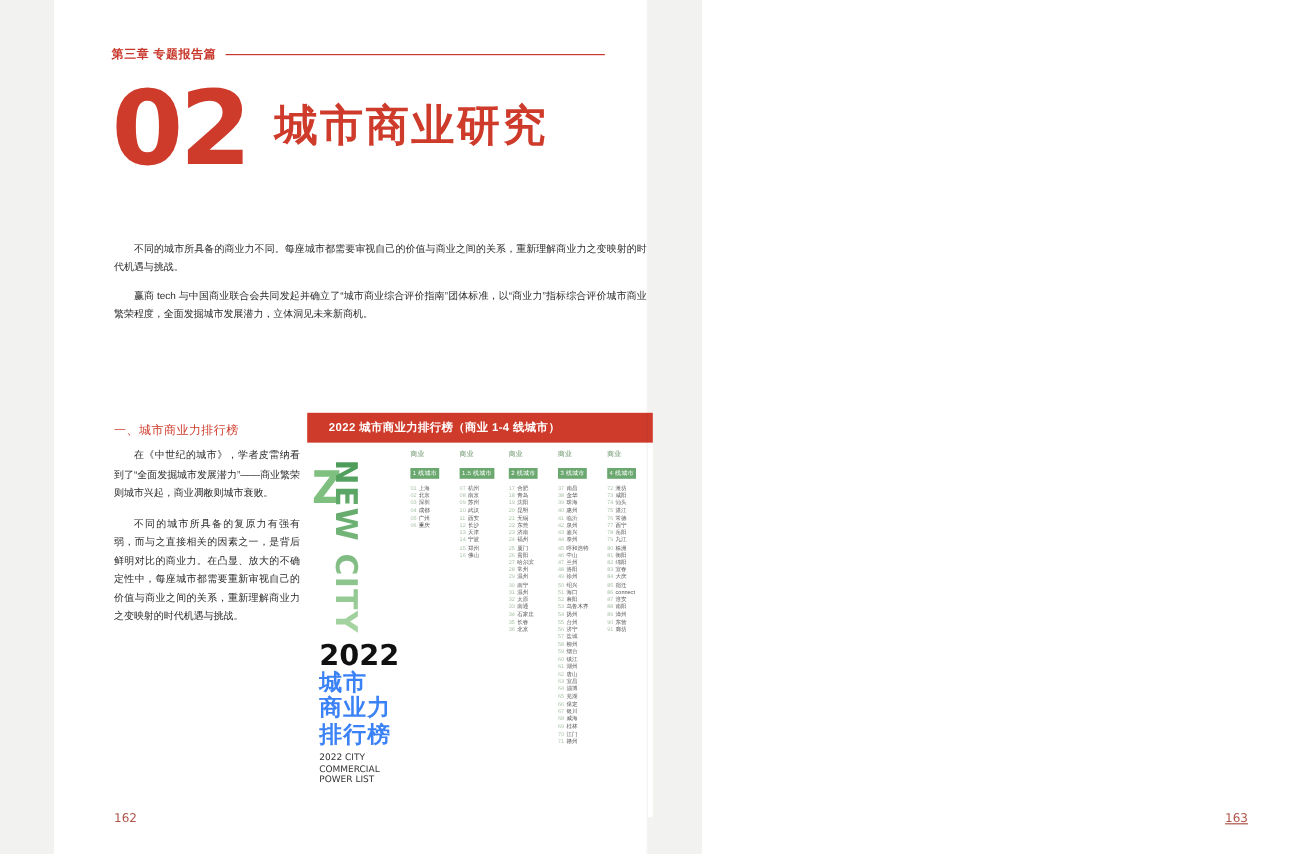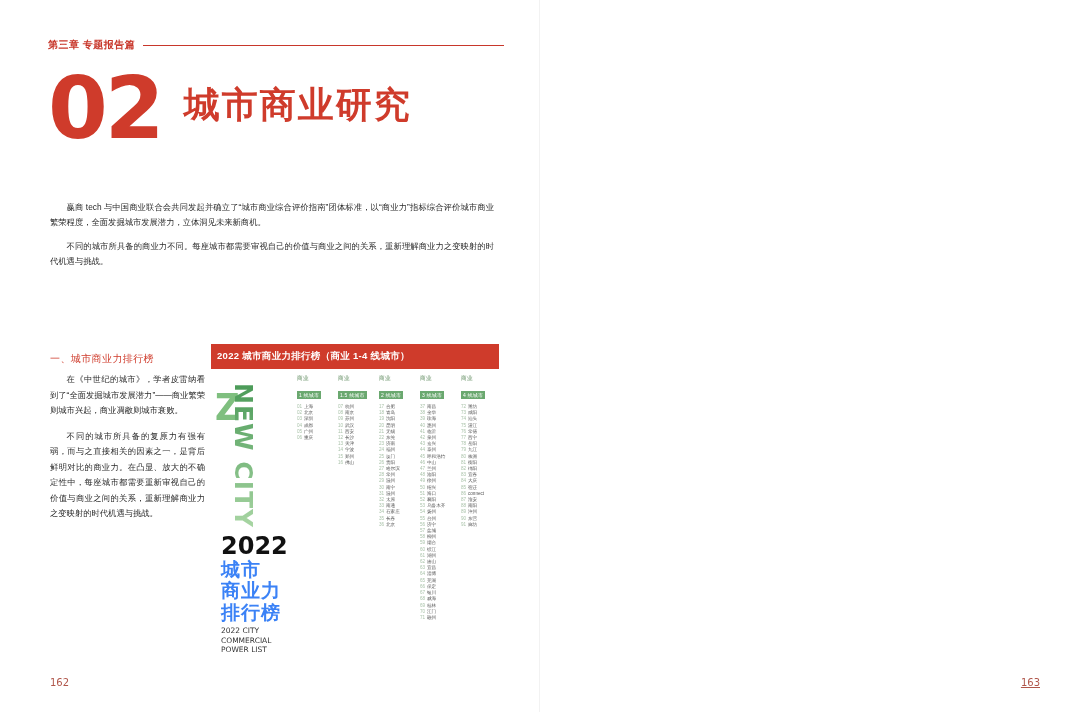--- a/index.html
+++ b/index.html
@@ -3,21 +3,21 @@
 <meta charset="utf-8">
 <style>
   html,body{margin:0;padding:0;}
   body{
     width:1080px;height:712px;
     background:#f2f2f0;
     font-family:"Liberation Sans","DejaVu Sans",sans-serif;
     overflow:hidden;
   }
   .spread{position:relative;width:1080px;height:712px;display:flex;}
-  .page{position:relative;background:#ffffff;height:712px;box-sizing:border-box;}
+  .page{position:relative;background:#ffffff;height:712px;box-sizing:border-box;margin-left:45px;}
   .page-left{width:540px;padding:0;}
   .page-right{width:540px;padding:0;}
   .page-left::after{
     content:"";position:absolute;top:0;right:0;width:1px;height:100%;
     background:linear-gradient(to right,rgba(0,0,0,0.10),rgba(0,0,0,0.0));
   }
 
   
   .chapter-head{
     position:absolute;left:48px;top:38px;right:36px;
@@ -55,21 +55,21 @@
   .left-col{position:absolute;left:50px;top:372px;width:155px;}
   .left-col p{
     margin:0 0 10px 0;font-size:8.3px;line-height:15.5px;color:#2b2b2b;
     text-align:justify;text-indent:2em;
   }
 
   
   .fig1{position:absolute;left:211px;top:344px;width:288px;}
   .fig1-bar{
     background:#cf3b2b;color:#fff;font-size:9.5px;font-weight:bold;
-    padding:6px 6px;letter-spacing:.3px;
+    padding:6px 18px;letter-spacing:.3px;
   }
   .poster{
     position:relative;height:312px;background:#ffffff;overflow:hidden;
     display:flex;
   }
   .poster-left{
     position:relative;width:86px;flex:none;padding-top:18px;
   }
   .poster-z{
     position:absolute;left:4px;top:18px;font-size:34px;font-weight:bold;
@@ -116,22 +116,22 @@
       <div class="ch-text">第三章  专题报告篇</div>
       <div class="ch-rule"></div>
     </div>
 
     <div class="title-row">
       <div class="big-num">02</div>
       <div class="big-title">城市商业研究</div>
     </div>
 
     <div class="abstract">
+      <p>不同的城市所具备的商业力不同。每座城市都需要审视自己的价值与商业之间的关系，重新理解商业力之变映射的时代机遇与挑战。</p>
       <p>赢商 tech 与中国商业联合会共同发起并确立了“城市商业综合评价指南”团体标准，以“商业力”指标综合评价城市商业繁荣程度，全面发掘城市发展潜力，立体洞见未来新商机。</p>
-      <p>不同的城市所具备的商业力不同。每座城市都需要审视自己的价值与商业之间的关系，重新理解商业力之变映射的时代机遇与挑战。</p>
     </div>
 
     <div class="sec-head">一、城市商业力排行榜</div>
 
     <div class="left-col">
       <p>在《中世纪的城市》，学者皮雷纳看到了“全面发掘城市发展潜力”——商业繁荣则城市兴起，商业凋敝则城市衰败。</p>
       <p>不同的城市所具备的复原力有强有弱，而与之直接相关的因素之一，是背后鲜明对比的商业力。在凸显、放大的不确定性中，每座城市都需要重新审视自己的价值与商业之间的关系，重新理解商业力之变映射的时代机遇与挑战。</p>
     </div>
 
     <div class="fig1">

